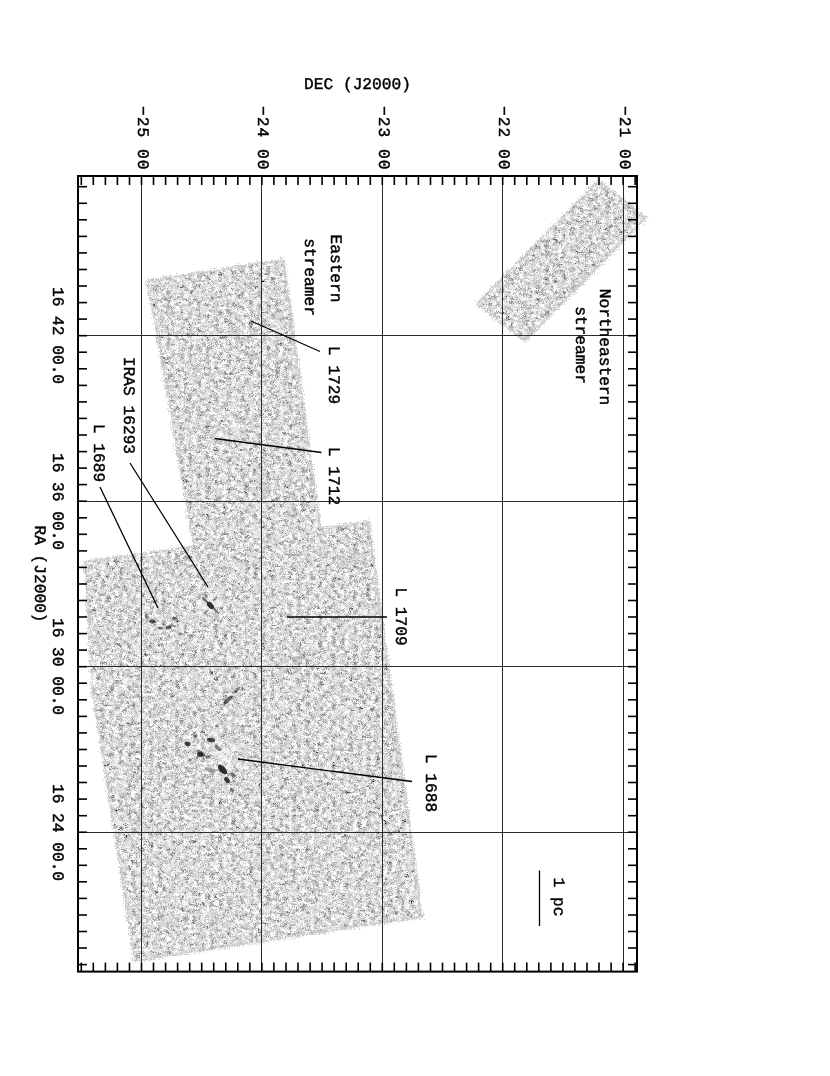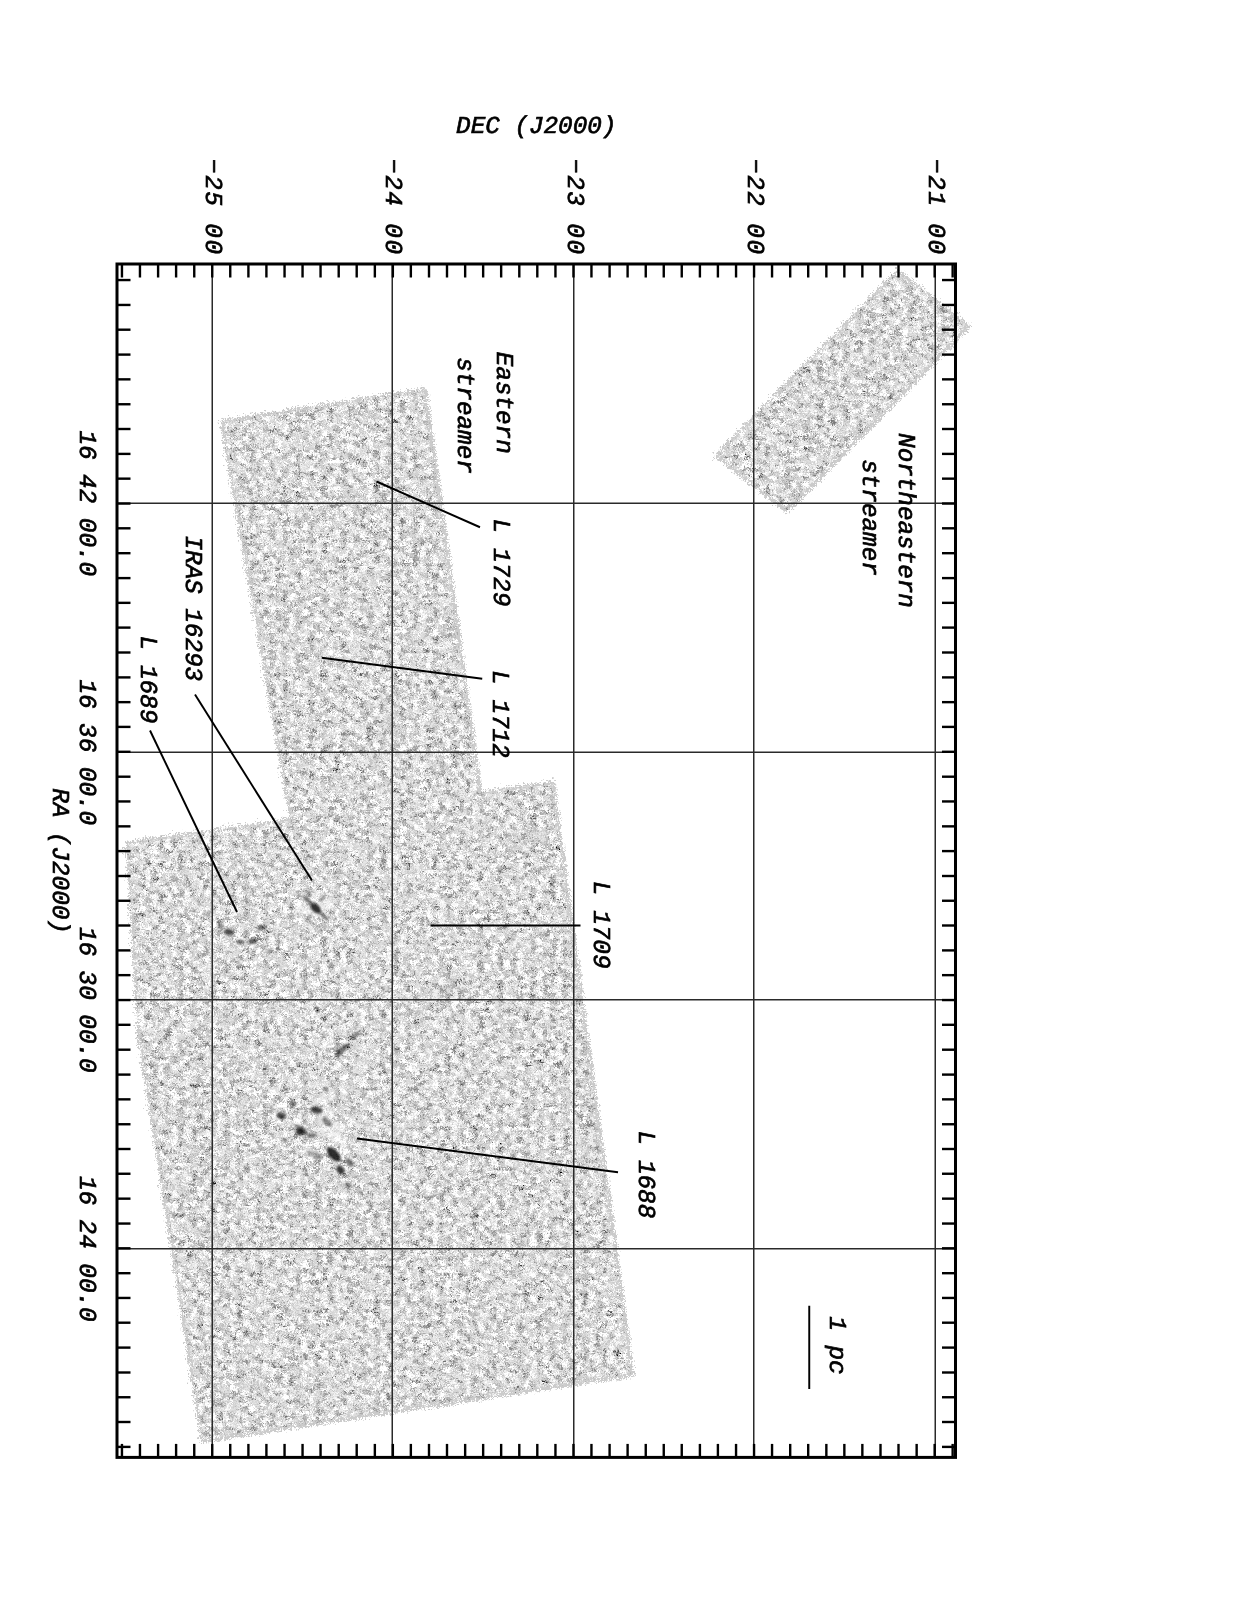--- a/index.html
+++ b/index.html
@@ -1,15 +1,15 @@
 <!DOCTYPE html>
 <html><head><meta charset="utf-8"><title>fig</title>
 <style>
 html,body{margin:0;padding:0;background:#fff;}
-#page{position:relative;width:830px;height:1076px;overflow:hidden;font-style:italic;}
+#page{position:relative;width:830px;height:1076px;overflow:hidden;}
 </style></head><body>
 <div id="page"><svg width="830" height="1076" viewBox="0 0 830 1076">
       <rect width="830" height="1076" fill="#ffffff"></rect>
       <defs>
 <filter id="grain" x="-2%" y="-2%" width="104%" height="104%">
   <feTurbulence type="fractalNoise" baseFrequency="0.23 0.38" numOctaves="3" seed="17" result="n"></feTurbulence>
   <feColorMatrix in="n" type="matrix" values="1 0 0 0 0  1 0 0 0 0  1 0 0 0 0  0 0 0 0 1" result="g"></feColorMatrix>
   <feComponentTransfer in="g" result="gc">
     <feFuncR type="linear" slope="1.7" intercept="-0.15"></feFuncR>
     <feFuncG type="linear" slope="1.7" intercept="-0.15"></feFuncG>

